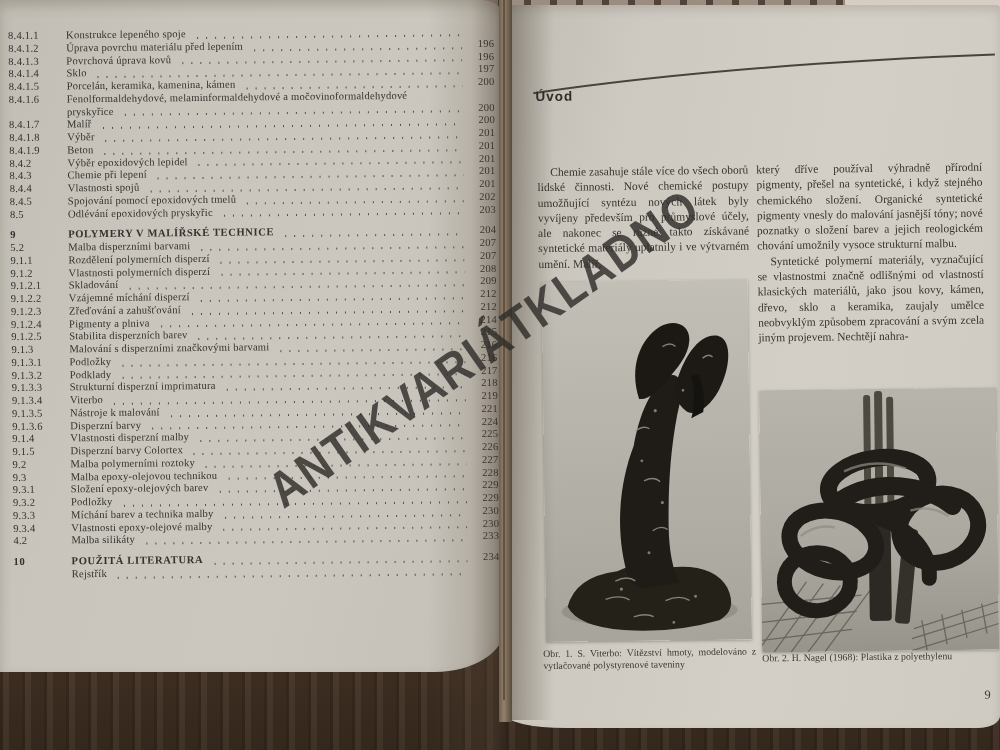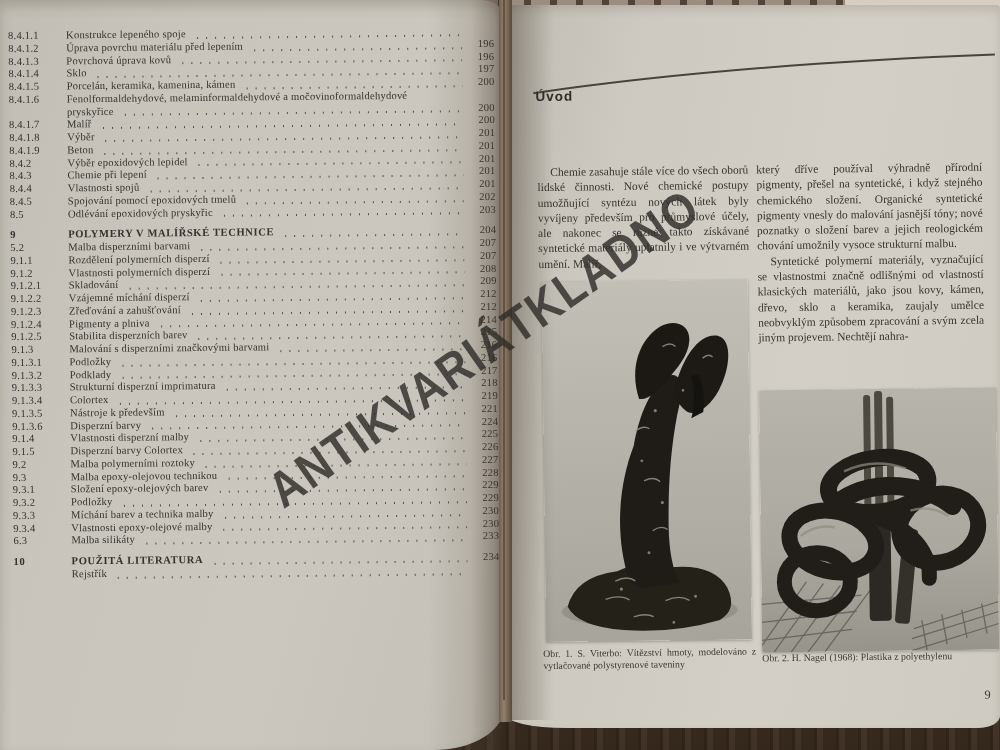--- a/index.html
+++ b/index.html
@@ -19,21 +19,21 @@
     position:absolute;left:420px;top:0;width:580px;height:10px;
     background:repeating-linear-gradient(90deg, rgba(35,25,15,.55) 0 7px, rgba(190,180,165,.35) 7px 26px), #87796b;
   }
   .top-paper{
     position:absolute;left:845px;top:0;width:155px;height:13px;
     background:#d7cdc3;border-bottom-left-radius:10px;
   }
 
   
   .page-left{
-    position:absolute;left:0;top:0;width:505px;height:750px;
+    position:absolute;left:0;top:0;width:505px;height:672px;
     background:linear-gradient(105deg,#c1bdb4 0%, #c9c5bc 28%, #cbc7be 62%, #c4c0b7 100%);
     border-top-right-radius:26px 18px;
     border-bottom-right-radius:70px 45px;
     box-shadow:inset 0 6px 12px rgba(80,70,55,.25);
   }
   .toc{
     position:absolute;left:8px;top:30px;width:486px;
     transform:rotate(-0.6deg);transform-origin:0 0;
     color:#33322e;font-size:10.6px;letter-spacing:.2px;
   }
@@ -277,27 +277,27 @@
     <span class="t-page">217</span>
   </div>
       <div class="toc-row">
     <span class="t-num">9.1.3.3</span>
     <span class="t-title">Strukturní disperzní imprimatura</span>
     <span class="leader"></span>
     <span class="t-page">218</span>
   </div>
       <div class="toc-row">
     <span class="t-num">9.1.3.4</span>
-    <span class="t-title">Colortex</span>
+    <span class="t-title">Viterbo</span>
     <span class="leader"></span>
     <span class="t-page">219</span>
   </div>
       <div class="toc-row">
     <span class="t-num">9.1.3.5</span>
-    <span class="t-title">Nástroje k především</span>
+    <span class="t-title">Nástroje k malování</span>
     <span class="leader"></span>
     <span class="t-page">221</span>
   </div>
       <div class="toc-row">
     <span class="t-num">9.1.3.6</span>
     <span class="t-title">Disperzní barvy</span>
     <span class="leader"></span>
     <span class="t-page">224</span>
   </div>
       <div class="toc-row">
@@ -342,21 +342,21 @@
     <span class="leader"></span>
     <span class="t-page">230</span>
   </div>
       <div class="toc-row">
     <span class="t-num">9.3.4</span>
     <span class="t-title">Vlastnosti epoxy-olejové malby</span>
     <span class="leader"></span>
     <span class="t-page">230</span>
   </div>
       <div class="toc-row">
-    <span class="t-num">6.3</span>
+    <span class="t-num">4.2</span>
     <span class="t-title">Malba silikáty</span>
     <span class="leader"></span>
     <span class="t-page">233</span>
   </div>
       <div class="toc-row bold gap">
     <span class="t-num">10</span>
     <span class="t-title">POUŽITÁ LITERATURA</span>
     <span class="leader"></span>
     <span class="t-page">234</span>
   </div>

